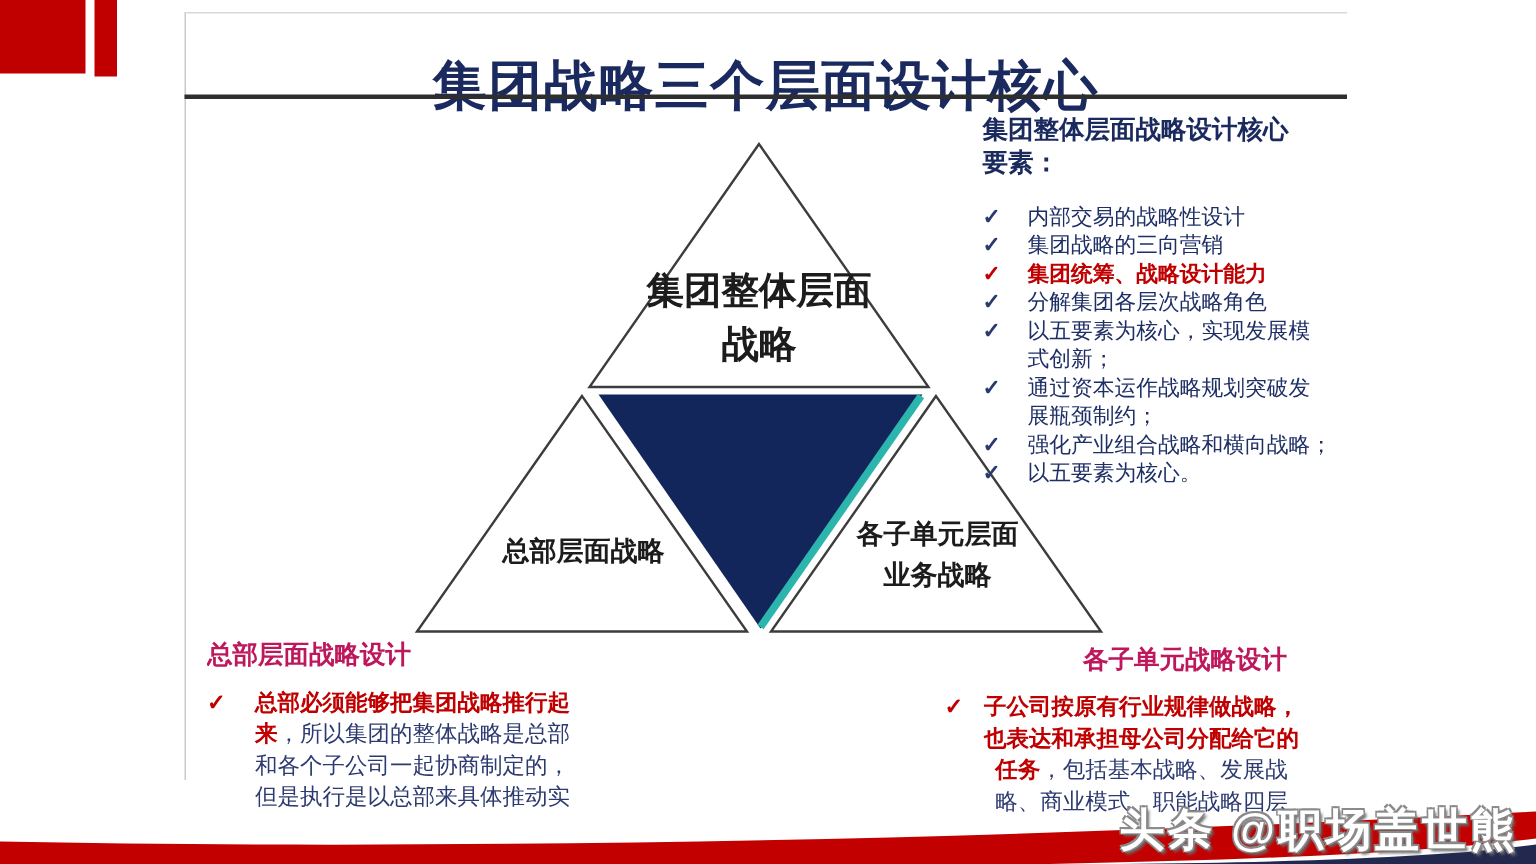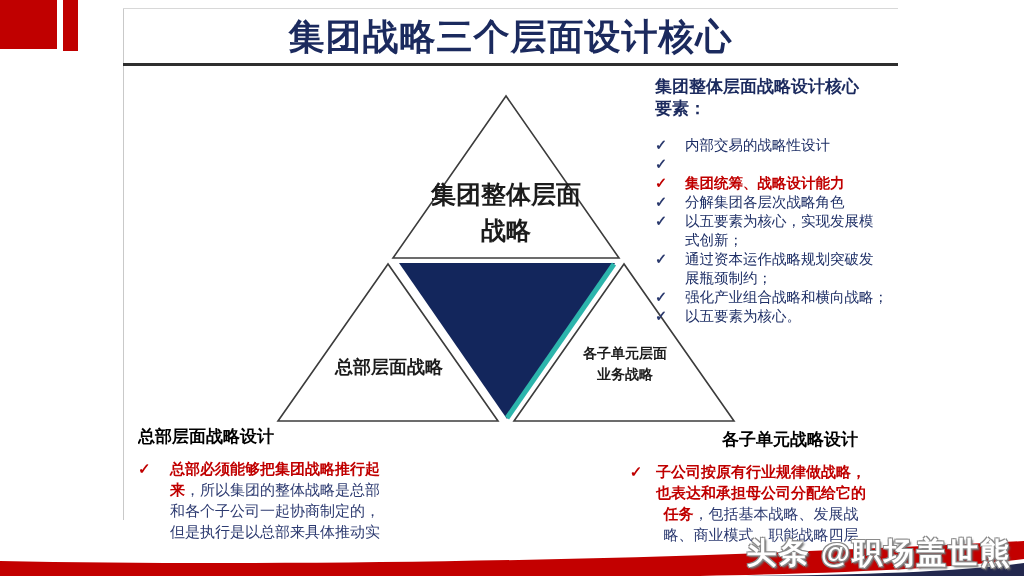--- a/index.html
+++ b/index.html
@@ -11,43 +11,43 @@
   
   .red-block-large { position:absolute; left:0; top:0; width:57px; height:49px; background:#c00000; }
   .red-block-small { position:absolute; left:63px; top:0; width:15px; height:51px; background:#c00000; }
 
   
   .frame-left   { position:absolute; left:123px; top:8px; width:1px; height:512px; background:#c9c9c9; }
   .frame-top    { position:absolute; left:123px; top:8px; width:775px; height:1px; background:#d8d8d8; }
 
   
   .title-wrap { position:absolute; left:123px; top:13px; width:775px; text-align:center; }
-  .title { font-size:36px; font-weight:bold; color:#1b2a5e; letter-spacing:1px; white-space:nowrap; }
+  .title { font-size:36px; font-weight:bold; color:#1b2a5e; letter-spacing:1px; white-space:nowrap;margin-top:20px; }
   .title-underline { position:absolute; left:123px; top:63px; width:775px; height:3px; background:#2e2e2e; }
 
   
   svg.pyramid { position:absolute; left:0; top:0; width:1024px; height:576px; pointer-events:none; }
   .pyr-label { position:absolute; text-align:center; font-weight:bold; color:#1c1c1c; white-space:pre-line; }
   .pyr-top    { left:401px; top:176px; width:210px; font-size:25px; line-height:1.45; }
   .pyr-center { left:417px; top:287px; width:180px; font-size:20px; line-height:1.6; color:#ffffff; }
   .pyr-left   { left:299px; top:355px; width:180px; font-size:18px; }
-  .pyr-right  { left:533px; top:343px; width:184px; font-size:14px; line-height:1.5; }
+  .pyr-right  { left:533px; top:343px; width:184px; font-size:18px; line-height:1.5; }
 
   
   .right-panel { position:absolute; left:655px; top:76px; width:365px; }
   .rp-heading { font-size:17px; font-weight:bold; color:#1b2a5e; line-height:1.3; white-space:pre-line; margin-bottom:16px; }
   .check-list { list-style:none; }
   .check-list li { display:flex; font-size:14.5px; line-height:19px; color:#1e2f66; margin-bottom:0; }
   .check-list .chk { width:30px; flex:0 0 30px; color:#2b3a6e; font-weight:bold; }
   .check-list .txt { white-space:pre-line; }
   .check-list li.red .chk, .check-list li.red .txt { color:#c00000; font-weight:bold; }
 
   
   .note-block { position:absolute; overflow:hidden; }
-  .note-heading { font-size:17px; font-weight:bold; color:#000000; margin-bottom:10px; }
+  .note-heading { font-size:17px; font-weight:bold; color:#be185d; margin-bottom:10px; }
   .note-item { display:flex; font-size:15px; line-height:21px; }
   .note-item .chk { width:32px; flex:0 0 32px; color:#c00000; font-weight:bold; }
   .note-item .txt { width:218px; color:#2c3a70; }
   .note-item .em { color:#c00000; font-weight:bold; }
   .note-left  { left:138px; top:425px; width:330px; height:118px; }
   .note-right { left:620px; top:428px; width:340px; height:130px;text-align:center; }
 
   
   svg.band { position:absolute; left:0; top:0; width:1024px; height:576px; pointer-events:none; }
 
@@ -93,20 +93,21 @@
   <div class="right-panel">
     <div class="rp-heading">集团整体层面战略设计核心
 要素：</div>
     <ul class="check-list">
       <li>
         <span class="chk">✓</span>
         <span class="txt">内部交易的战略性设计</span>
       </li>
       <li>
         <span class="chk">✓</span>
+        <span class="txt">集团战略的三向营销</span>
       </li>
       <li class="red">
         <span class="chk">✓</span>
         <span class="txt">集团统筹、战略设计能力</span>
       </li>
       <li>
         <span class="chk">✓</span>
         <span class="txt">分解集团各层次战略角色</span>
       </li>
       <li>

